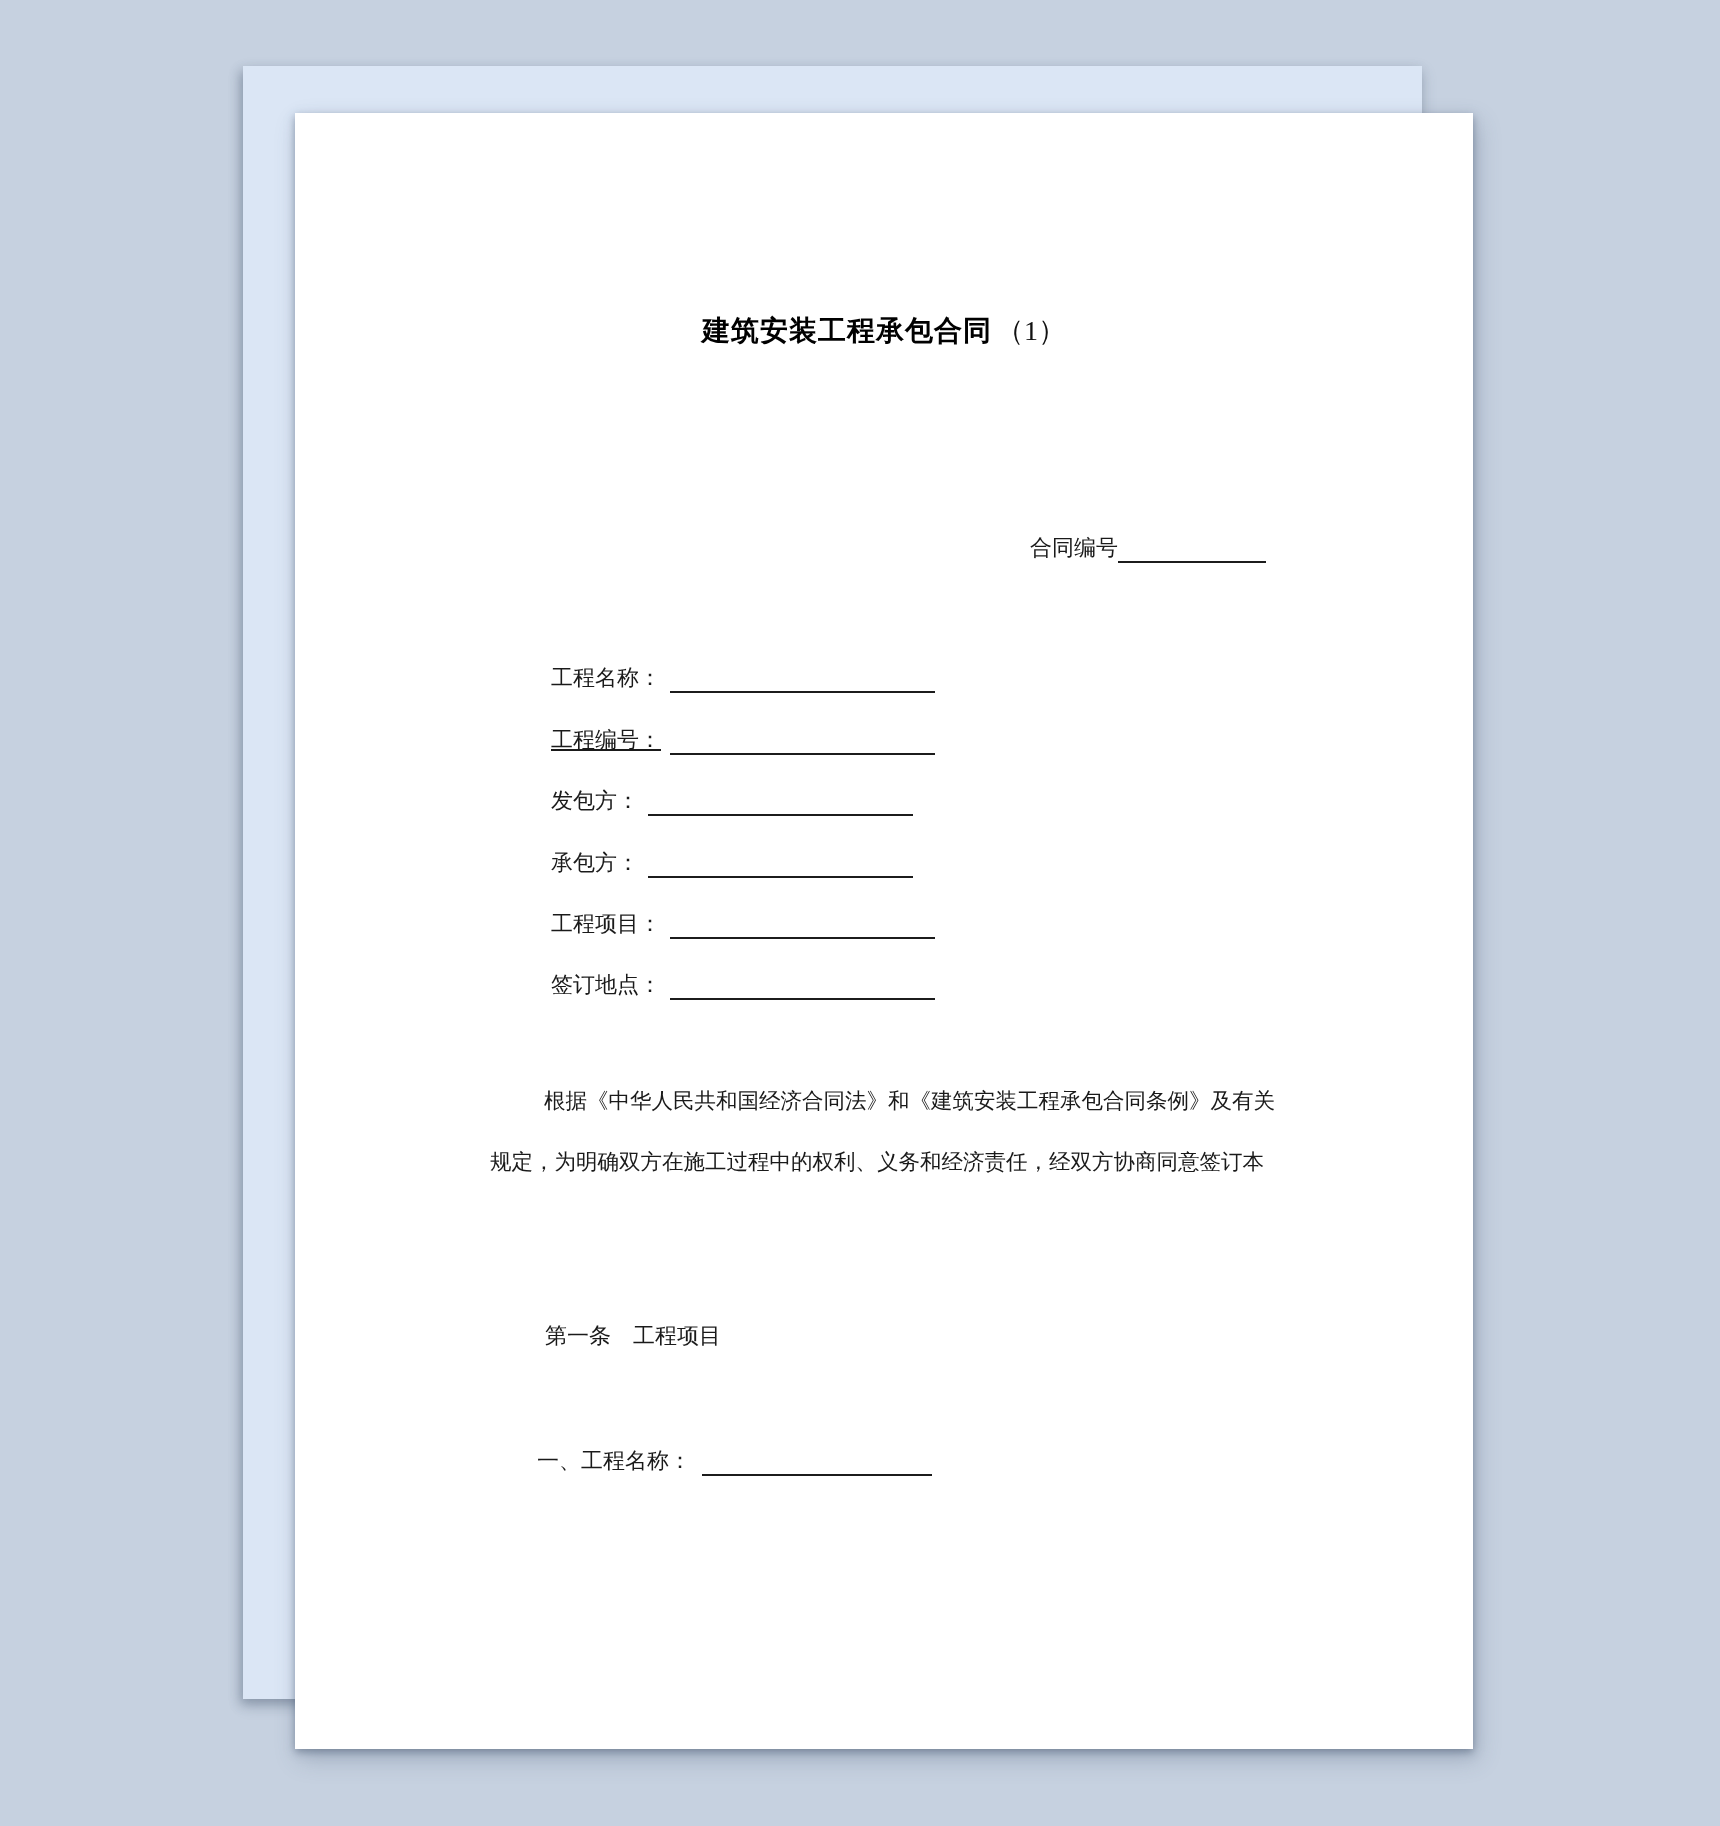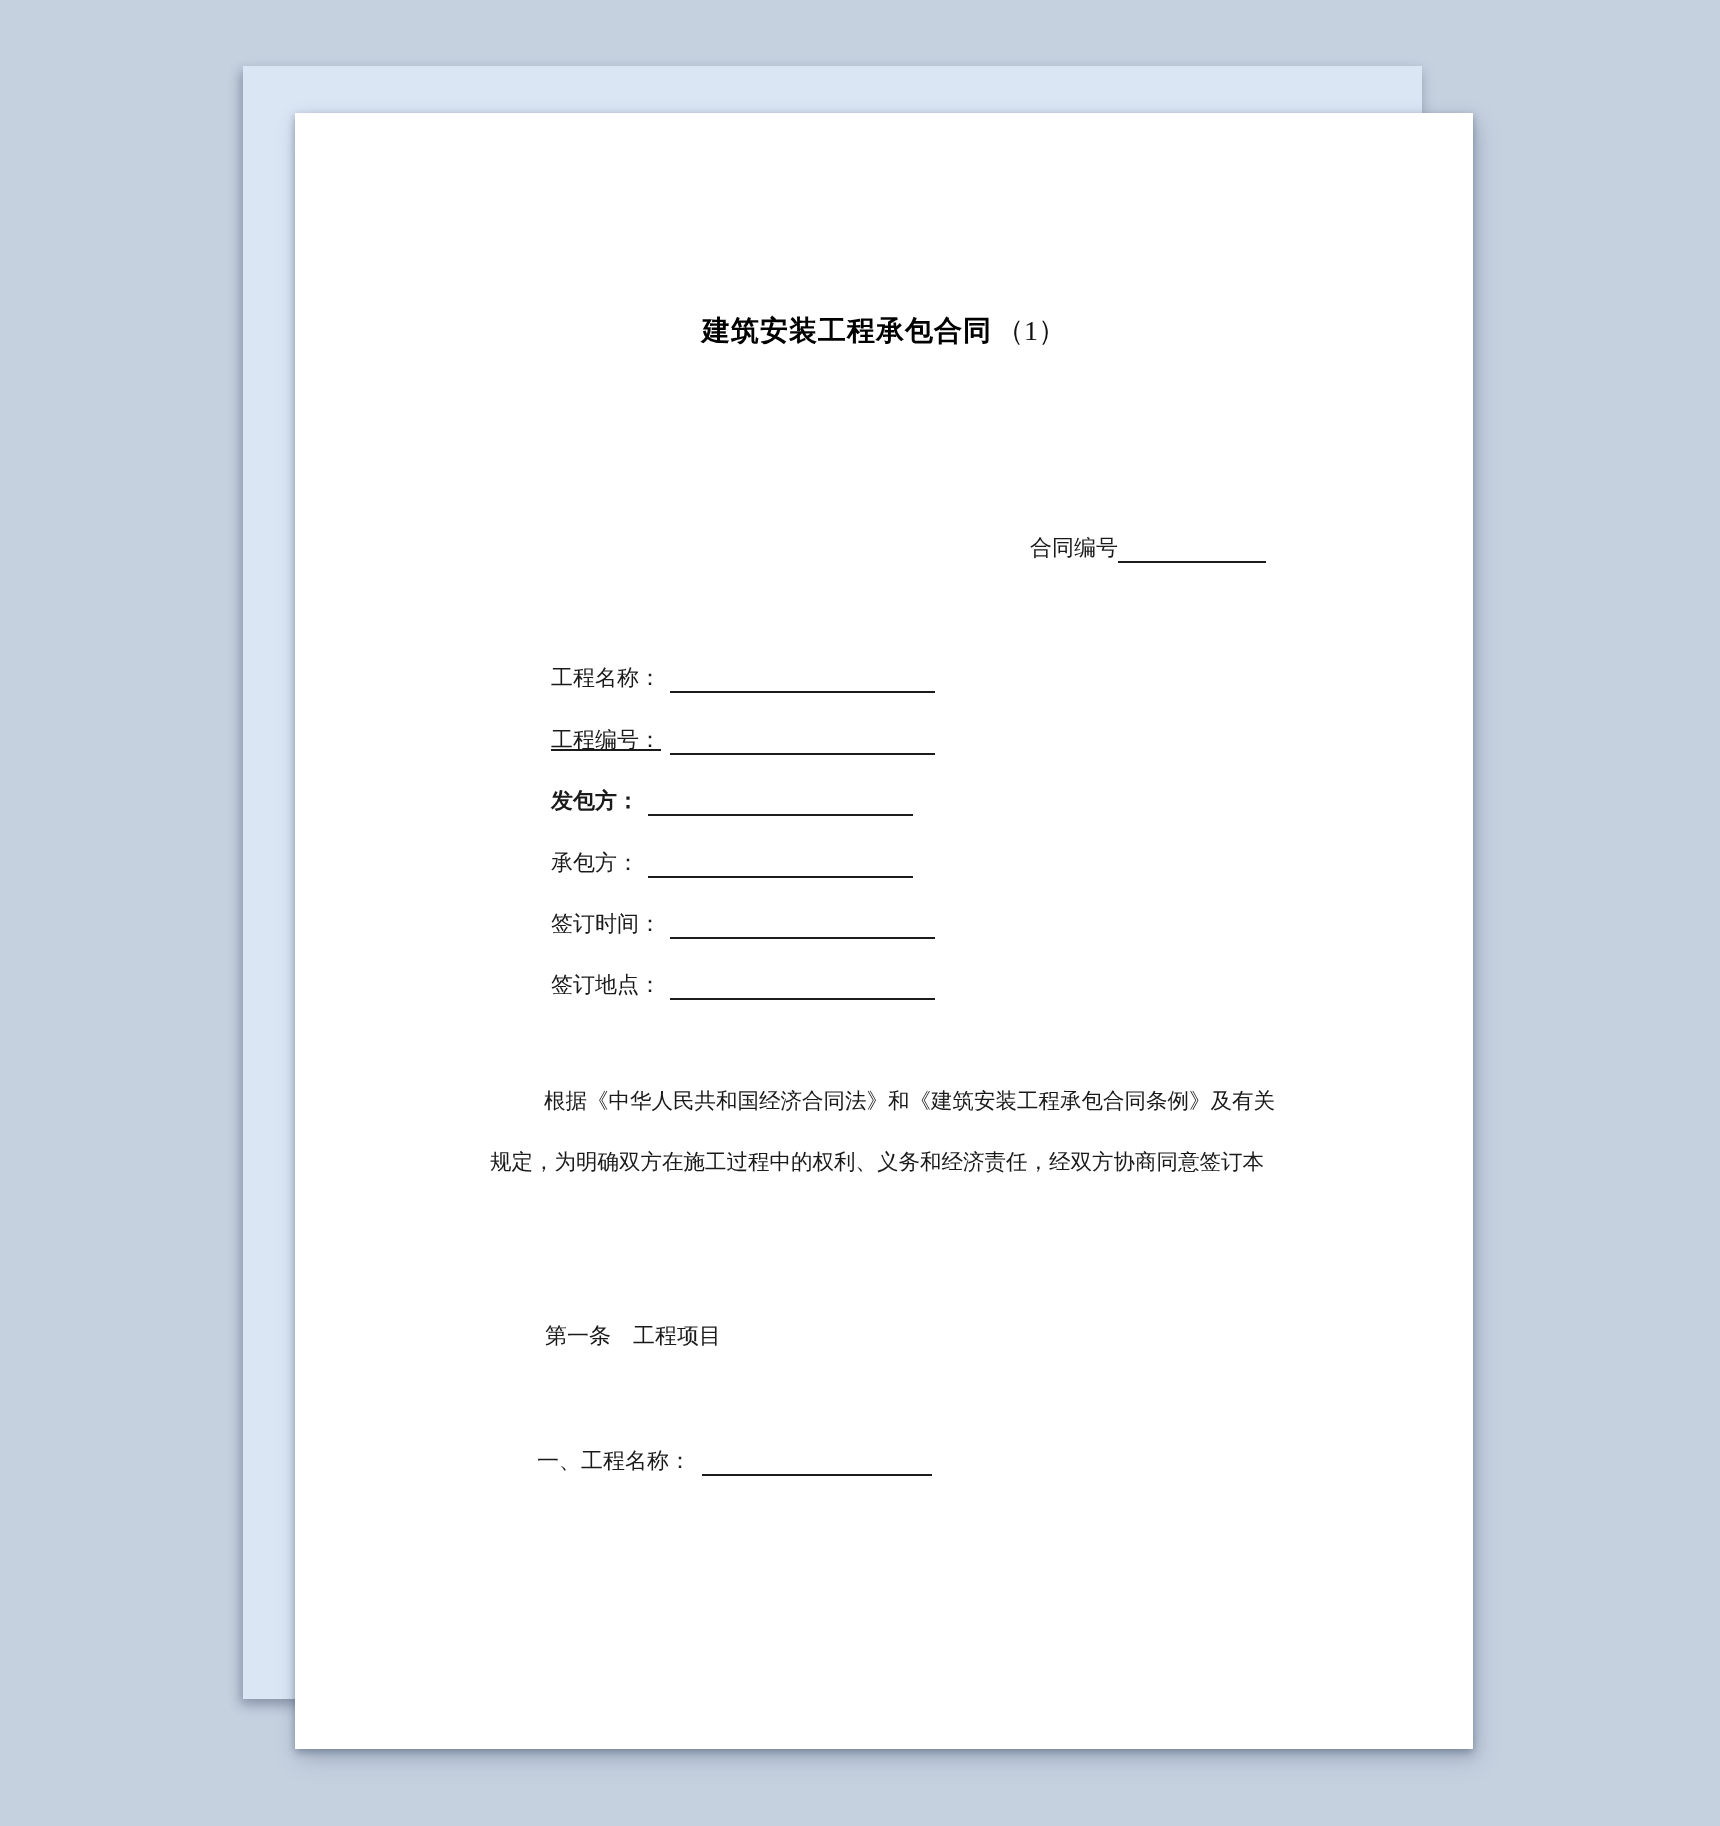--- a/index.html
+++ b/index.html
@@ -57,21 +57,21 @@
     height: 32px;
     border-bottom: 2px solid #1c1c1c;
     vertical-align: top;
   }
   .contract-no { top: 418px; left: 735px; }
   .contract-no .fill { width: 148px; margin-left: 0; }
   .field { left: 256px; }
   .field .fill { width: 265px; margin-left: 9px; }
   .field-0 { top: 548px; }
   .field-1 { top: 610px; text-decoration: underline; }
-  .field-2 { top: 671px; font-weight: bold; }
+  .field-2 { top: 671px; }
   .field-3 { top: 733px; }
   .field-4 { top: 794px; }
   .field-5 { top: 855px; }
   .para-line {
     position: absolute;
     left: 195px;
     width: 800px;
     font-size: 21.5px;
     line-height: 32px;
     white-space: nowrap;
@@ -109,21 +109,21 @@
 
   <div class="line field field-2">
     <span>发包方：</span><span class="fill"></span>
   </div>
 
   <div class="line field field-3">
     <span>承包方：</span><span class="fill"></span>
   </div>
 
   <div class="line field field-4">
-    <span>签订时间：</span><span class="fill"></span>
+    <span>工程项目：</span><span class="fill"></span>
   </div>
 
   <div class="line field field-5">
     <span>签订地点：</span><span class="fill"></span>
   </div>
 
   <div class="para-line para-1">规定，为明确双方在施工过程中的权利、义务和经济责任，经双方协商同意签订本</div>
   <div class="para-line para-0">根据《中华人民共和国经济合同法》和《建筑安装工程承包合同条例》及有关</div>
 
   <div class="line section-heading">第一条　工程项目</div>

